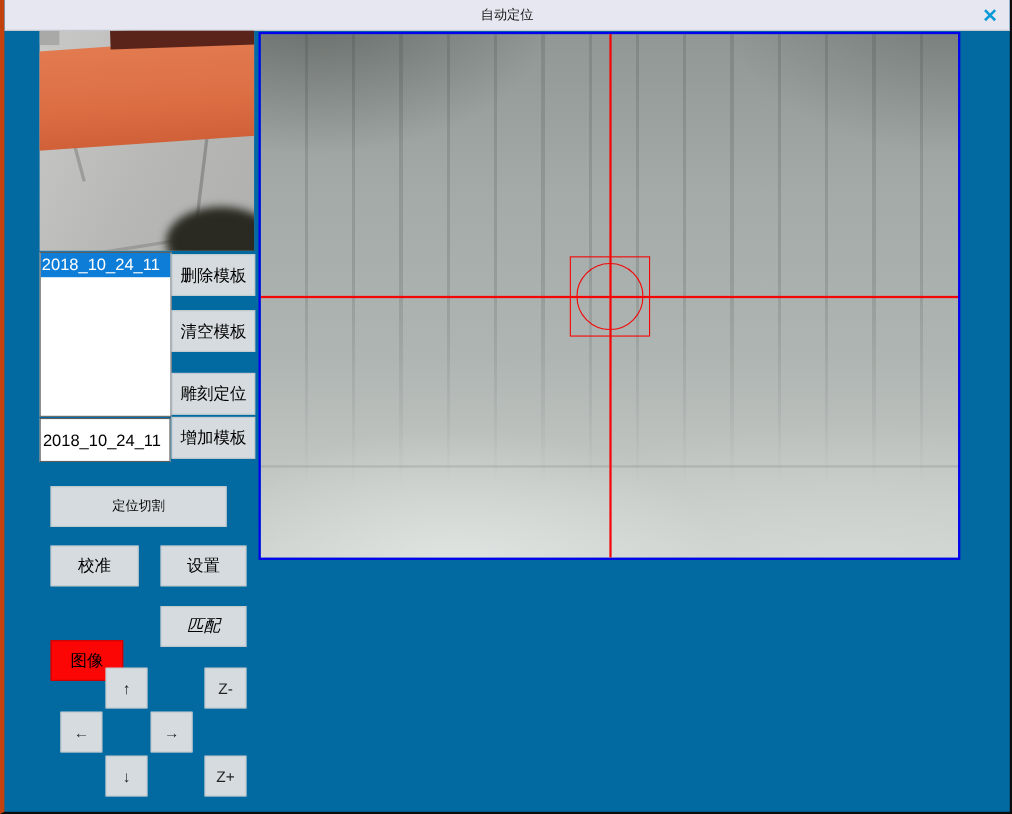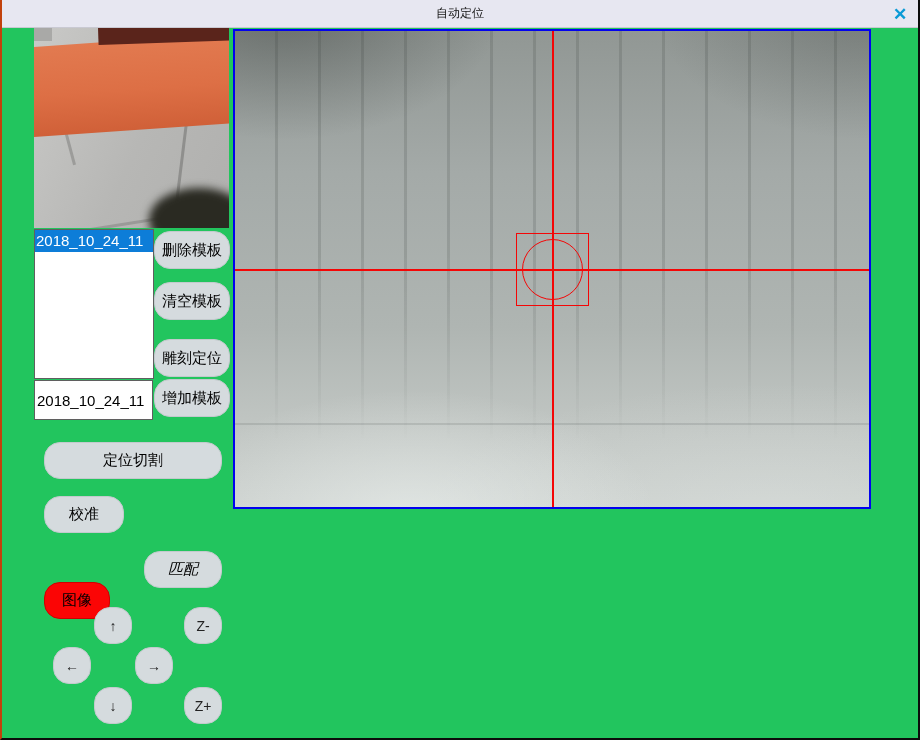--- a/index.html
+++ b/index.html
@@ -1,20 +1,20 @@
 <!DOCTYPE html>
 <html><head>
 <meta charset="utf-8">
 <style>
   * { margin:0; padding:0; box-sizing:border-box; }
   html,body { width:920px; height:740px; background:#cfcfcf; font-family:"Liberation Sans", sans-serif; }
   .window{
     position:relative; width:920px; height:740px;
-    border-left:2px solid #c2410c; border-right:2px solid #0c0c0c; border-bottom:2px solid #0c0c0c;
-    background:#22c55e; overflow:hidden;
+    border-left:4px solid #c2410c; border-right:2px solid #0c0c0c; border-bottom:2px solid #0c0c0c;
+    background:#0369a1; overflow:hidden;
   }
   .titlebar{
     position:relative; height:28px; background:#e7e7f1; border-bottom:1px solid #c9c9d2;
     display:flex; align-items:center; justify-content:center;
   }
   .titlebar .title{ font-size:12px; color:#151515; }
   .close-btn{
     position:absolute; right:7px; top:3px; width:22px; height:22px;
     display:flex; align-items:center; justify-content:center;
     color:#0b9ad6; font-size:17px; font-weight:900; cursor:pointer;
@@ -50,26 +50,26 @@
   .list-item.selected{ background:#0d7dd8; color:#ffffff; }
   .name-input{
     position:absolute; left:0; top:352px; width:119px; height:40px;
     background:#ffffff; border:1px solid #5f5f5f; font-size:15px; padding-left:2px;
     font-family:"Liberation Sans", sans-serif; color:#000;
   }
 
   
   .btn{
     position:absolute; display:flex; align-items:center; justify-content:center;
-    background:#d5dbde; border:1px solid #c3cacd; border-radius:16px;
+    background:#d5dbde; border:1px solid #c3cacd; border-radius:0;
     font-size:15px; color:#000; cursor:pointer; white-space:nowrap;
   }
   .btn-col{ left:120px; width:76px; height:38px; }
   .btn-delete{ top:203px; } .btn-clear{ top:254px; } .btn-engrave{ top:311px; } .btn-add{ top:351px; }
-  .btn-cut{ left:10px; top:414px; width:178px; height:37px; font-size:15px; }
+  .btn-cut{ left:10px; top:414px; width:160px; height:37px; font-size:12px; }
   .btn-cal{ left:10px; top:468px; width:80px; height:37px; }
   .btn-set{ left:110px; top:468px; width:78px; height:37px; }
   .btn-img{ left:10px; top:554px; width:66px; height:37px; background:#fb0505; border-color:#cf0000; }
   .btn-match{ left:110px; top:523px; width:78px; height:37px;font-style:italic; }
   .btn-move{ width:38px; height:37px; font-size:14px; color:#222; }
   .btn-up{ left:60px; top:579px; } .btn-zminus{ left:150px; top:579px; }
   .btn-left{ left:19px; top:619px; } .btn-right{ left:101px; top:619px; }
   .btn-down{ left:60px; top:659px; } .btn-zplus{ left:150px; top:659px; }
 
   
@@ -122,20 +122,21 @@
 
     <input class="name-input" type="text" value="2018_10_24_11" style="">
 
     <div class="btn btn-col btn-delete">删除模板</div>
     <div class="btn btn-col btn-clear">清空模板</div>
     <div class="btn btn-col btn-engrave">雕刻定位</div>
     <div class="btn btn-col btn-add">增加模板</div>
 
     <div class="btn btn-cut">定位切割</div>
     <div class="btn btn-cal">校准</div>
+    <div class="btn btn-set">设置</div>
     <div class="btn btn-img">图像</div>
     <div class="btn btn-match">匹配</div>
 
     <div class="btn btn-move btn-up">↑</div>
     <div class="btn btn-move btn-zminus">Z-</div>
     <div class="btn btn-move btn-left">←</div>
     <div class="btn btn-move btn-right">→</div>
     <div class="btn btn-move btn-down">↓</div>
     <div class="btn btn-move btn-zplus">Z+</div>
 

